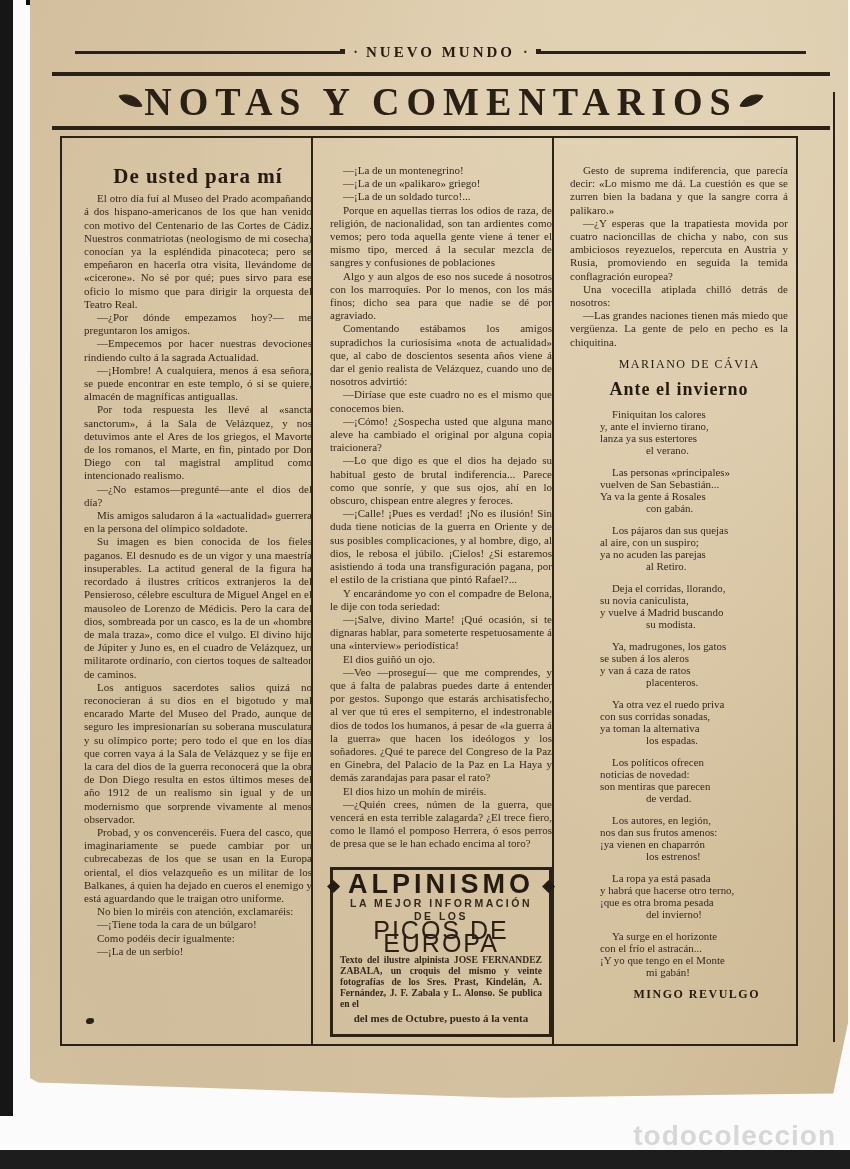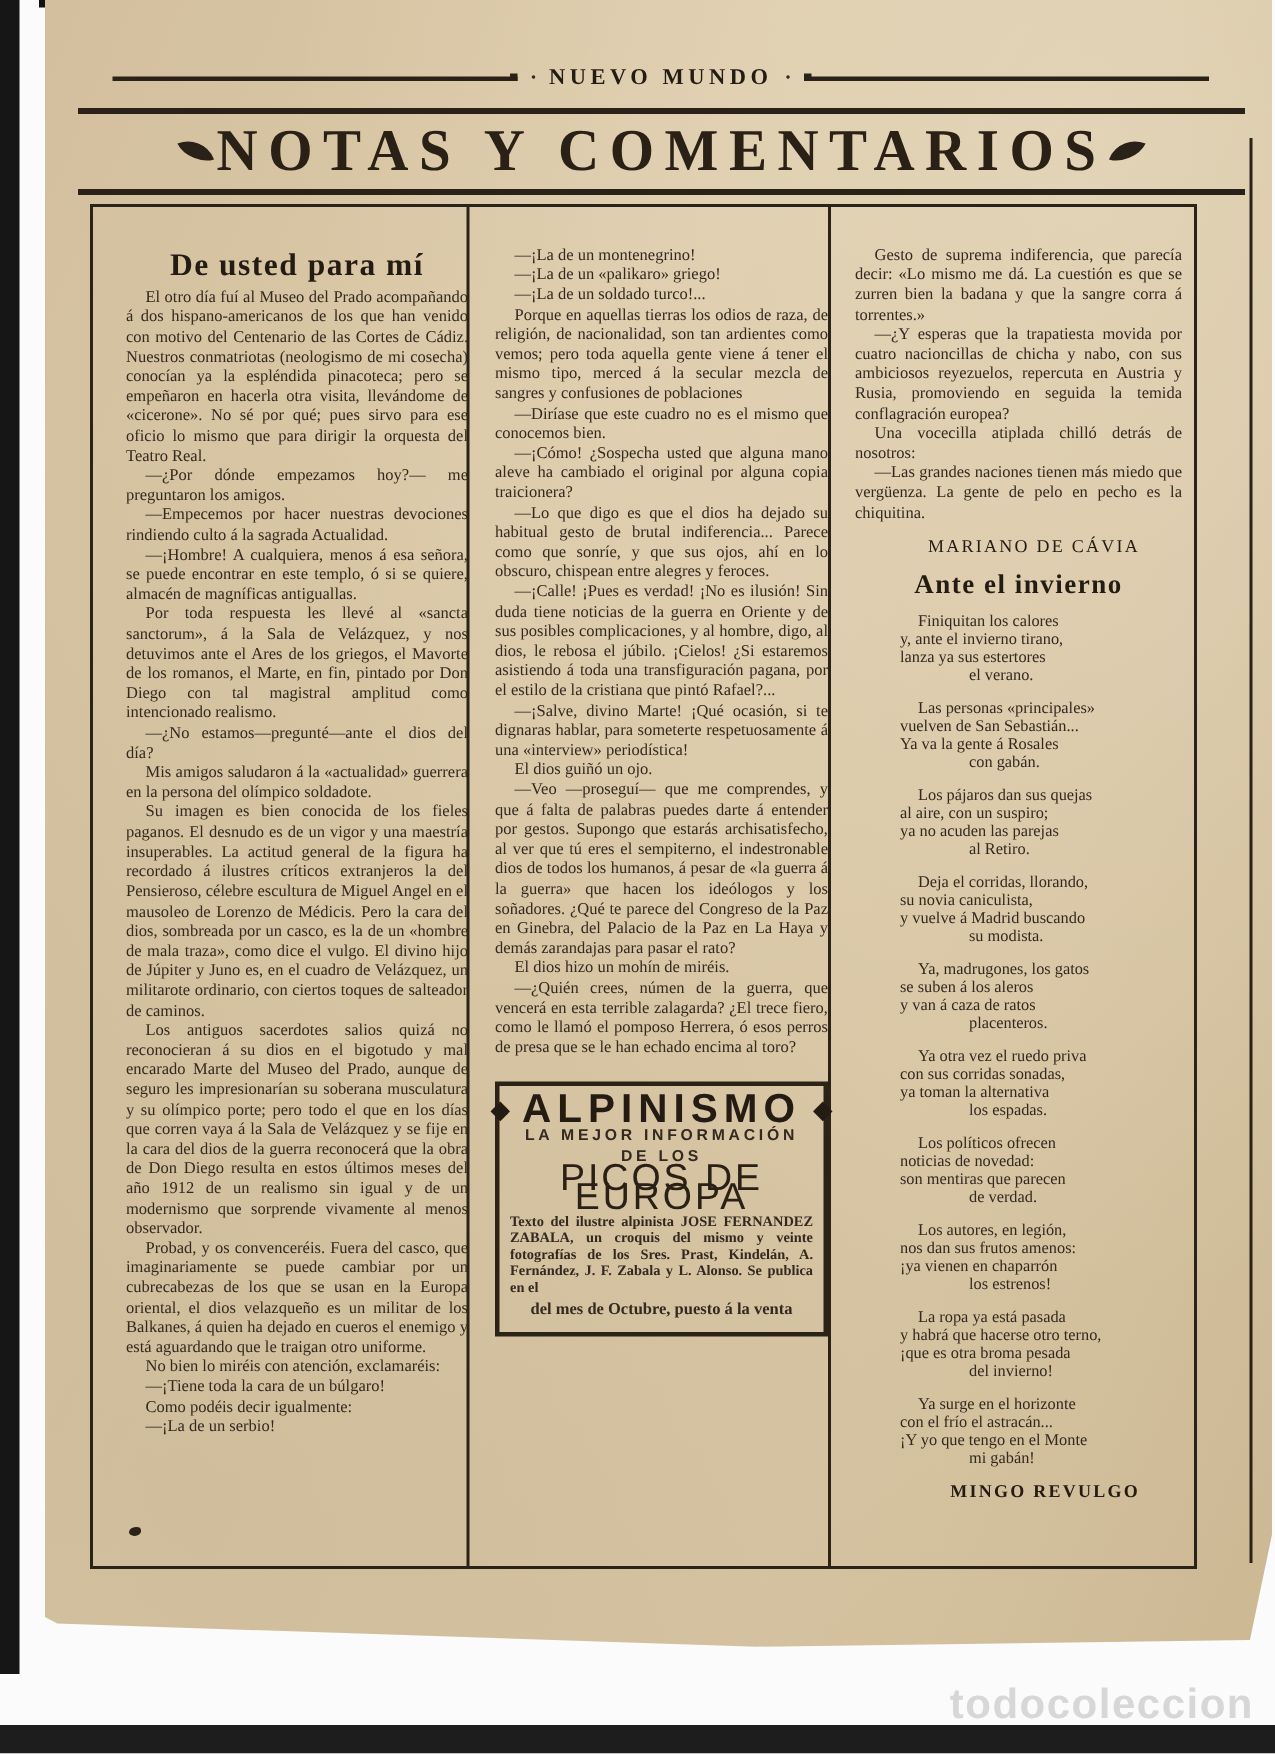--- a/index.html
+++ b/index.html
@@ -135,45 +135,48 @@
       <p class="para">—¡Tiene toda la cara de un búlgaro!</p>
       <p class="para">Como podéis decir igualmente:</p>
       <p class="para">—¡La de un serbio!</p>
     </div>
 
     <div class="col col2">
       <p class="para">—¡La de un montenegrino!</p>
       <p class="para">—¡La de un «palikaro» griego!</p>
       <p class="para">—¡La de un soldado turco!...</p>
       <p class="para">Porque en aquellas tierras los odios de raza, de religión, de nacionalidad, son tan ardientes como vemos; pero toda aquella gente viene á tener el mismo tipo, merced á la secular mezcla de sangres y confusiones de poblaciones</p>
+      <p class="para">Algo y aun algos de eso nos sucede á nosotros con los marroquíes. Por lo menos, con los más finos; dicho sea para que nadie se dé por agraviado.</p>
+      <p class="para">Comentando estábamos los amigos supradichos la curiosísima «nota de actualidad» que, al cabo de doscientos sesenta años viene á dar el genio realista de Velázquez, cuando uno de nosotros advirtió:</p>
       <p class="para">—Diríase que este cuadro no es el mismo que conocemos bien.</p>
       <p class="para">—¡Cómo! ¿Sospecha usted que alguna mano aleve ha cambiado el original por alguna copia traicionera?</p>
       <p class="para">—Lo que digo es que el dios ha dejado su habitual gesto de brutal indiferencia... Parece como que sonríe, y que sus ojos, ahí en lo obscuro, chispean entre alegres y feroces.</p>
       <p class="para">—¡Calle! ¡Pues es verdad! ¡No es ilusión! Sin duda tiene noticias de la guerra en Oriente y de sus posibles complicaciones, y al hombre, digo, al dios, le rebosa el júbilo. ¡Cielos! ¿Si estaremos asistiendo á toda una transfiguración pagana, por el estilo de la cristiana que pintó Rafael?...</p>
+      <p class="para">Y encarándome yo con el compadre de Belona, le dije con toda seriedad:</p>
       <p class="para">—¡Salve, divino Marte! ¡Qué ocasión, si te dignaras hablar, para someterte respetuosamente á una «interview» periodística!</p>
       <p class="para">El dios guiñó un ojo.</p>
       <p class="para">—Veo —proseguí— que me comprendes, y que á falta de palabras puedes darte á entender por gestos. Supongo que estarás archisatisfecho, al ver que tú eres el sempiterno, el indestronable dios de todos los humanos, á pesar de «la guerra á la guerra» que hacen los ideólogos y los soñadores. ¿Qué te parece del Congreso de la Paz en Ginebra, del Palacio de la Paz en La Haya y demás zarandajas para pasar el rato?</p>
       <p class="para">El dios hizo un mohín de miréis.</p>
       <p class="para">—¿Quién crees, númen de la guerra, que vencerá en esta terrible zalagarda? ¿El trece fiero, como le llamó el pomposo Herrera, ó esos perros de presa que se le han echado encima al toro?</p>
 
       <div class="ad">
         <div class="ad-title-row">
           <span class="dia">◆</span>
           <span class="ad-title">ALPINISMO</span>
           <span class="dia">◆</span>
         </div>
         <div class="ad-sub">LA MEJOR INFORMACIÓN DE LOS</div>
         <div class="ad-headline">PICOS DE EUROPA</div>
         <p class="ad-body">Texto del ilustre alpinista JOSE FERNANDEZ ZABALA, un croquis del mismo y veinte fotografías de los Sres. Prast, Kindelán, A. Fernández, J. F. Zabala y L. Alonso. Se publica en el</p>
         <div class="ad-foot">del mes de Octubre, puesto á la venta</div>
       </div>
     </div>
 
     <div class="col col3">
-      <p class="para">Gesto de suprema indiferencia, que parecía decir: «Lo mismo me dá. La cuestión es que se zurren bien la badana y que la sangre corra á torrentes.»</p>
+      <p class="para">Gesto de suprema indiferencia, que parecía decir: «Lo mismo me dá. La cuestión es que se zurren bien la badana y que la sangre corra á palikaro.»</p>
       <p class="para">—¿Y esperas que la trapatiesta movida por cuatro nacioncillas de chicha y nabo, con sus ambiciosos reyezuelos, repercuta en Austria y Rusia, promoviendo en seguida la temida conflagración europea?</p>
       <p class="para">Una vocecilla atiplada chilló detrás de nosotros:</p>
       <p class="para">—Las grandes naciones tienen más miedo que vergüenza. La gente de pelo en pecho es la chiquitina.</p>
       <div class="sig">MARIANO DE CÁVIA</div>
 
       <h3 class="poem-title">Ante el invierno</h3>
 
       <div class="stanza">
         <div class="pl first">Finiquitan los calores</div>
         <div class="pl">y, ante el invierno tirano,</div>

